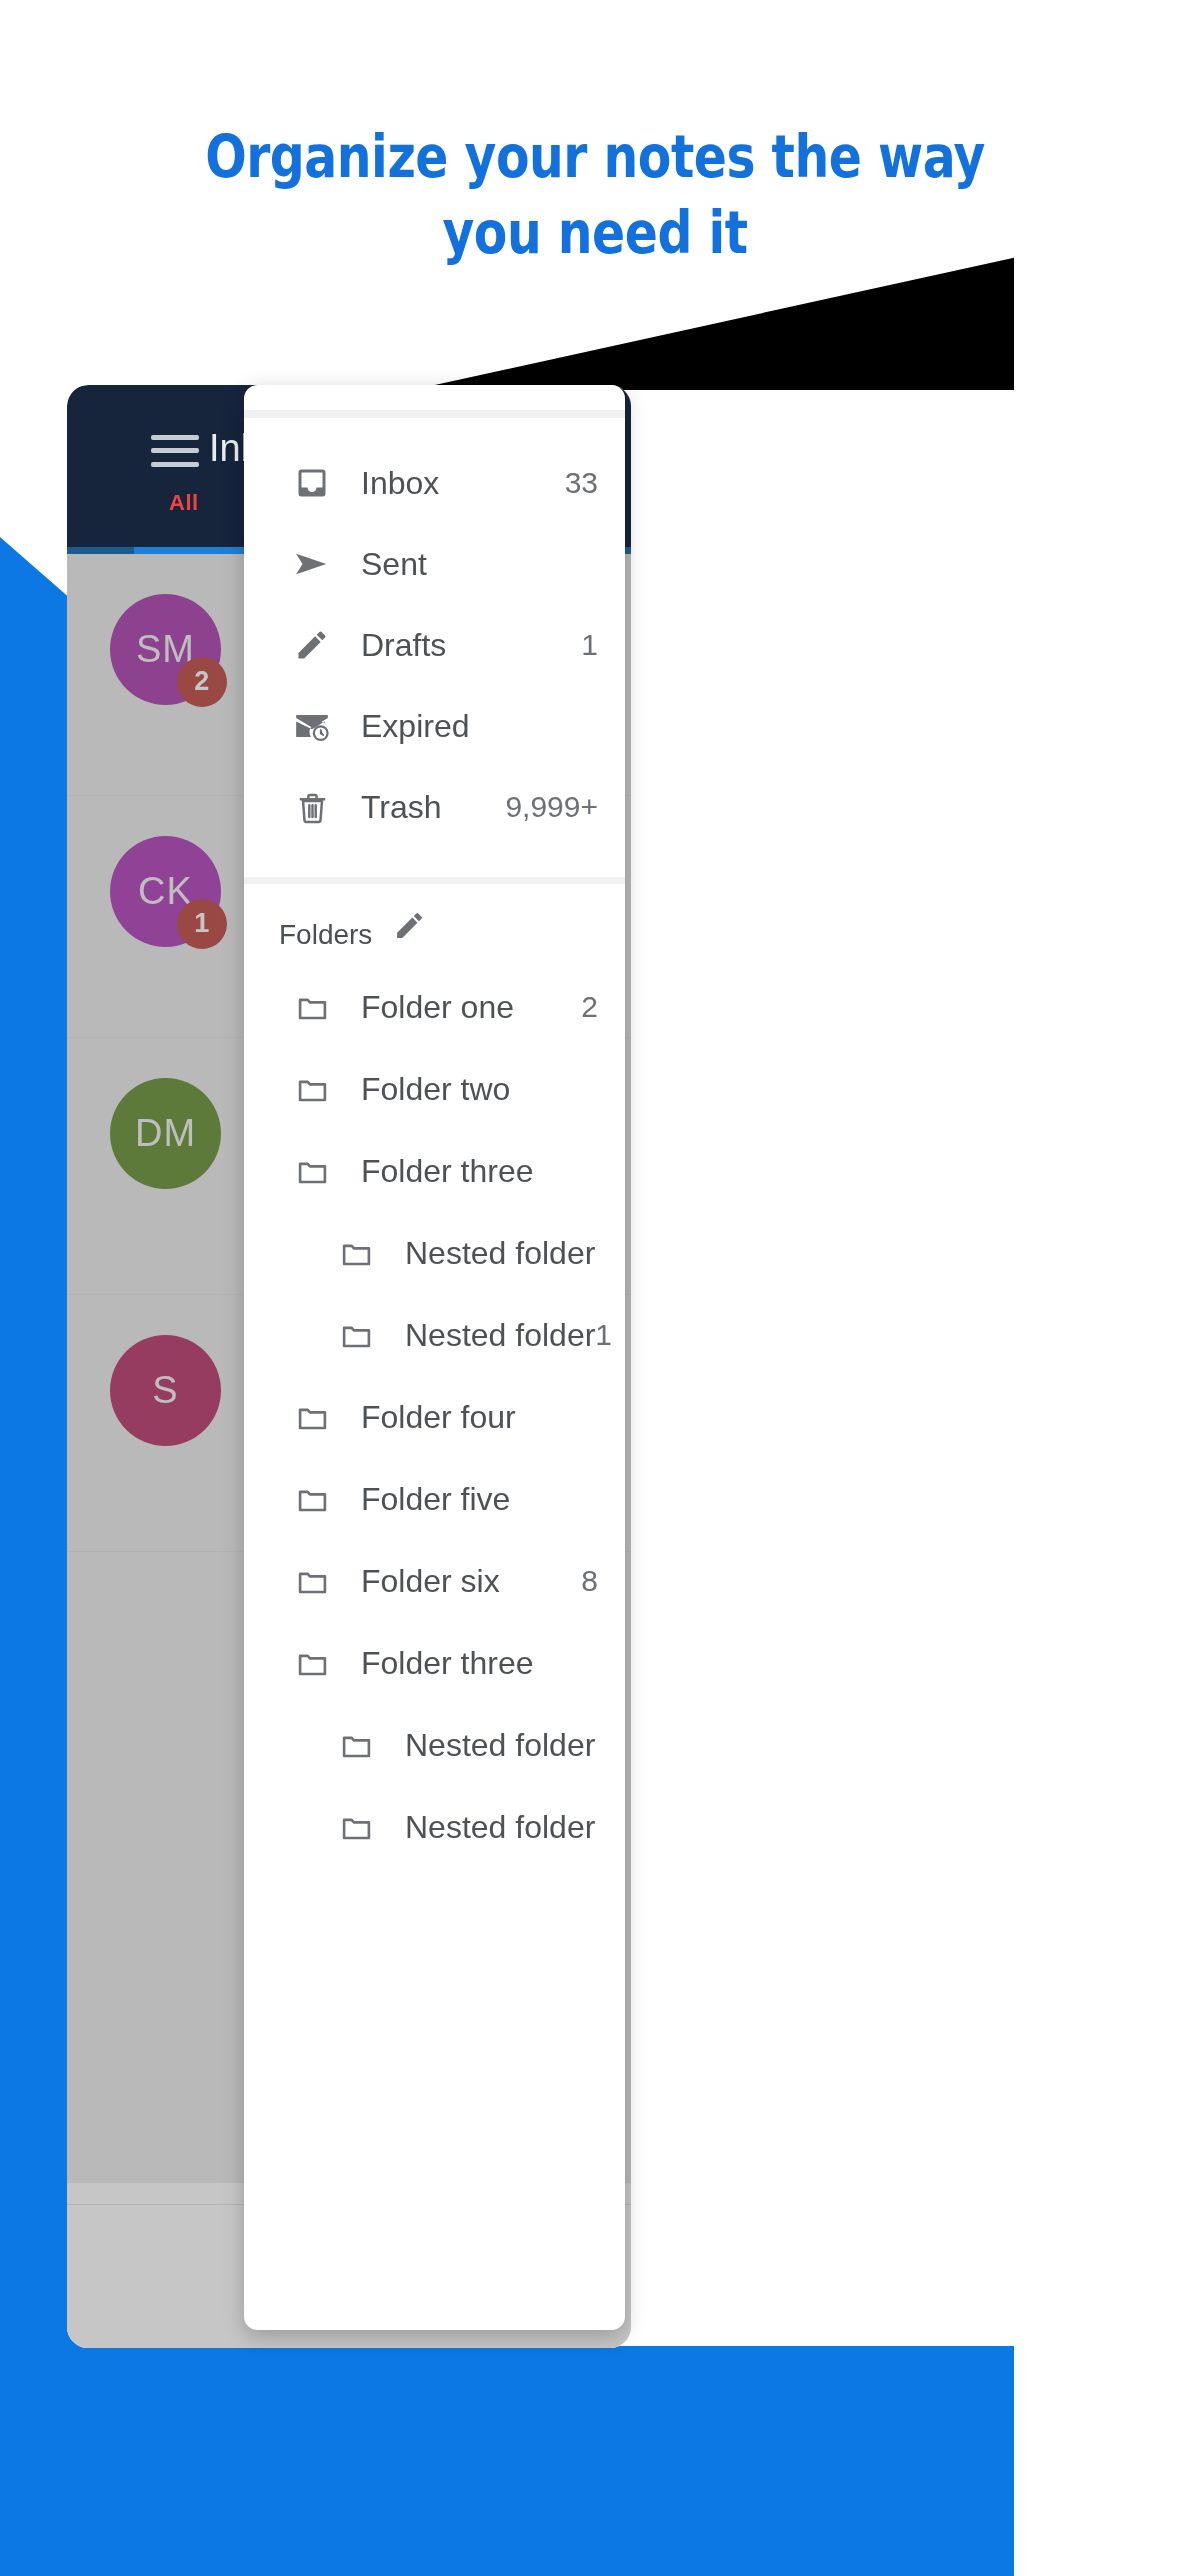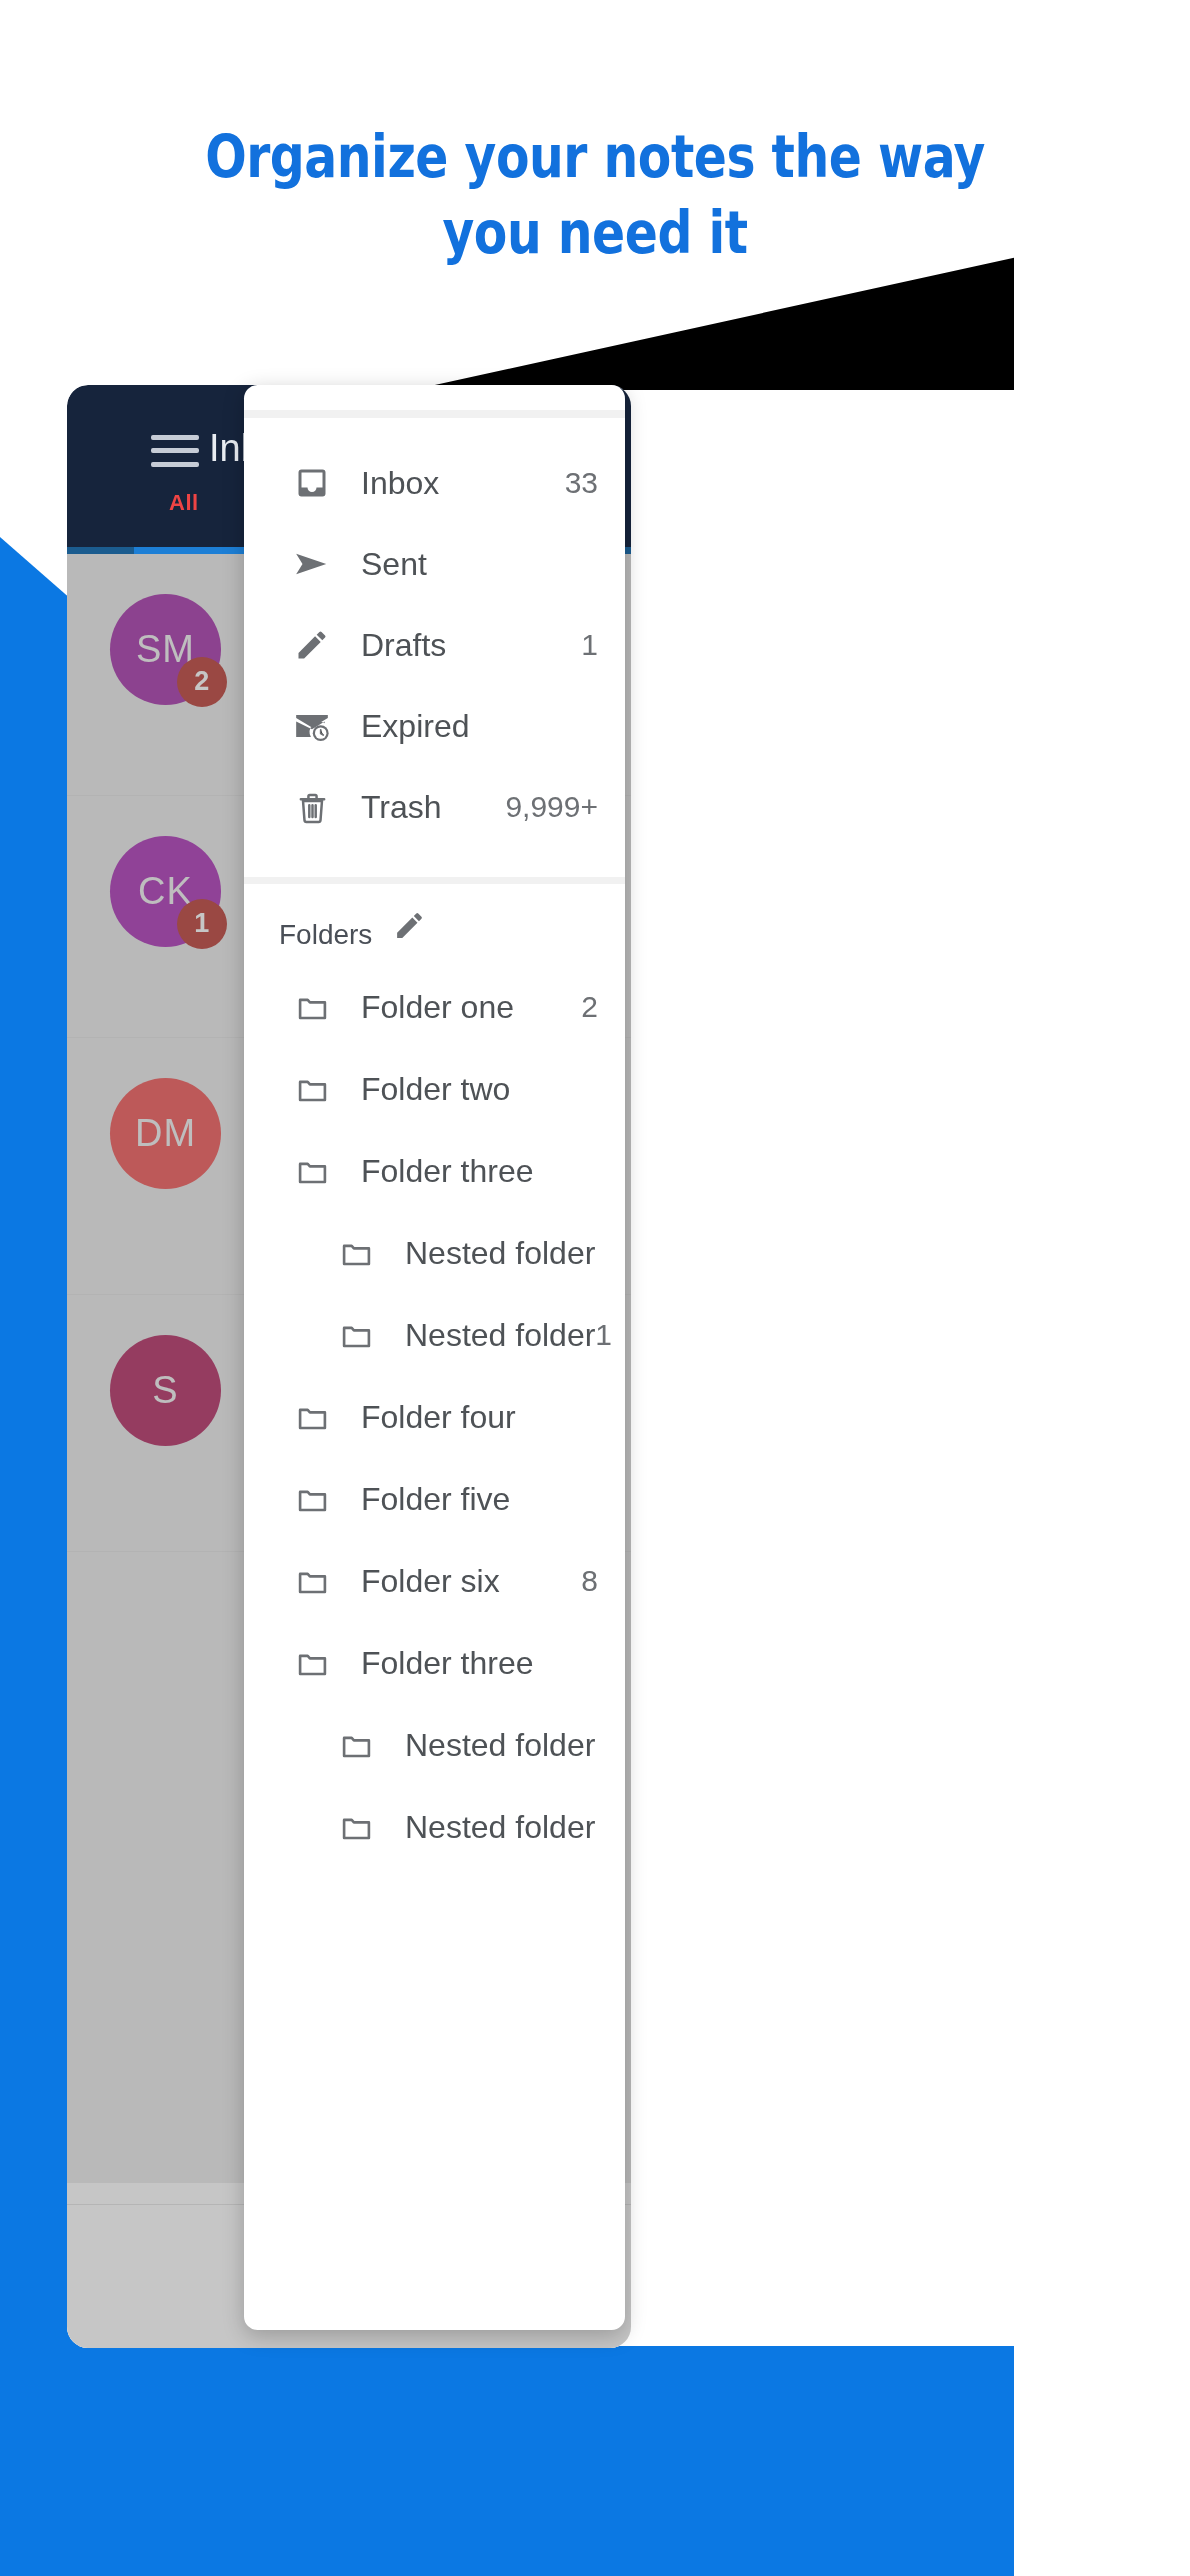--- a/index.html
+++ b/index.html
@@ -217,21 +217,21 @@
           <div class="badge">1</div>
         </div>
         <div class="mail-text">
           <div class="mail-sender">Sende</div>
           <div class="mail-preview">Thank</div>
         </div>
       </div>
 
       <div class="mail-row tall">
         <div class="avatar-wrap">
-          <div class="avatar" style="background:#ef4444">DM</div>
+          <div class="avatar" style="background:#4d7c0f">DM</div>
         </div>
         <div class="mail-text">
           <div class="mail-sender read">Sende</div>
           <div class="mail-preview">First li</div>
           <div class="mail-preview">and it </div>
         </div>
       </div>
 
       <div class="mail-row tall">
         <div class="avatar-wrap">

